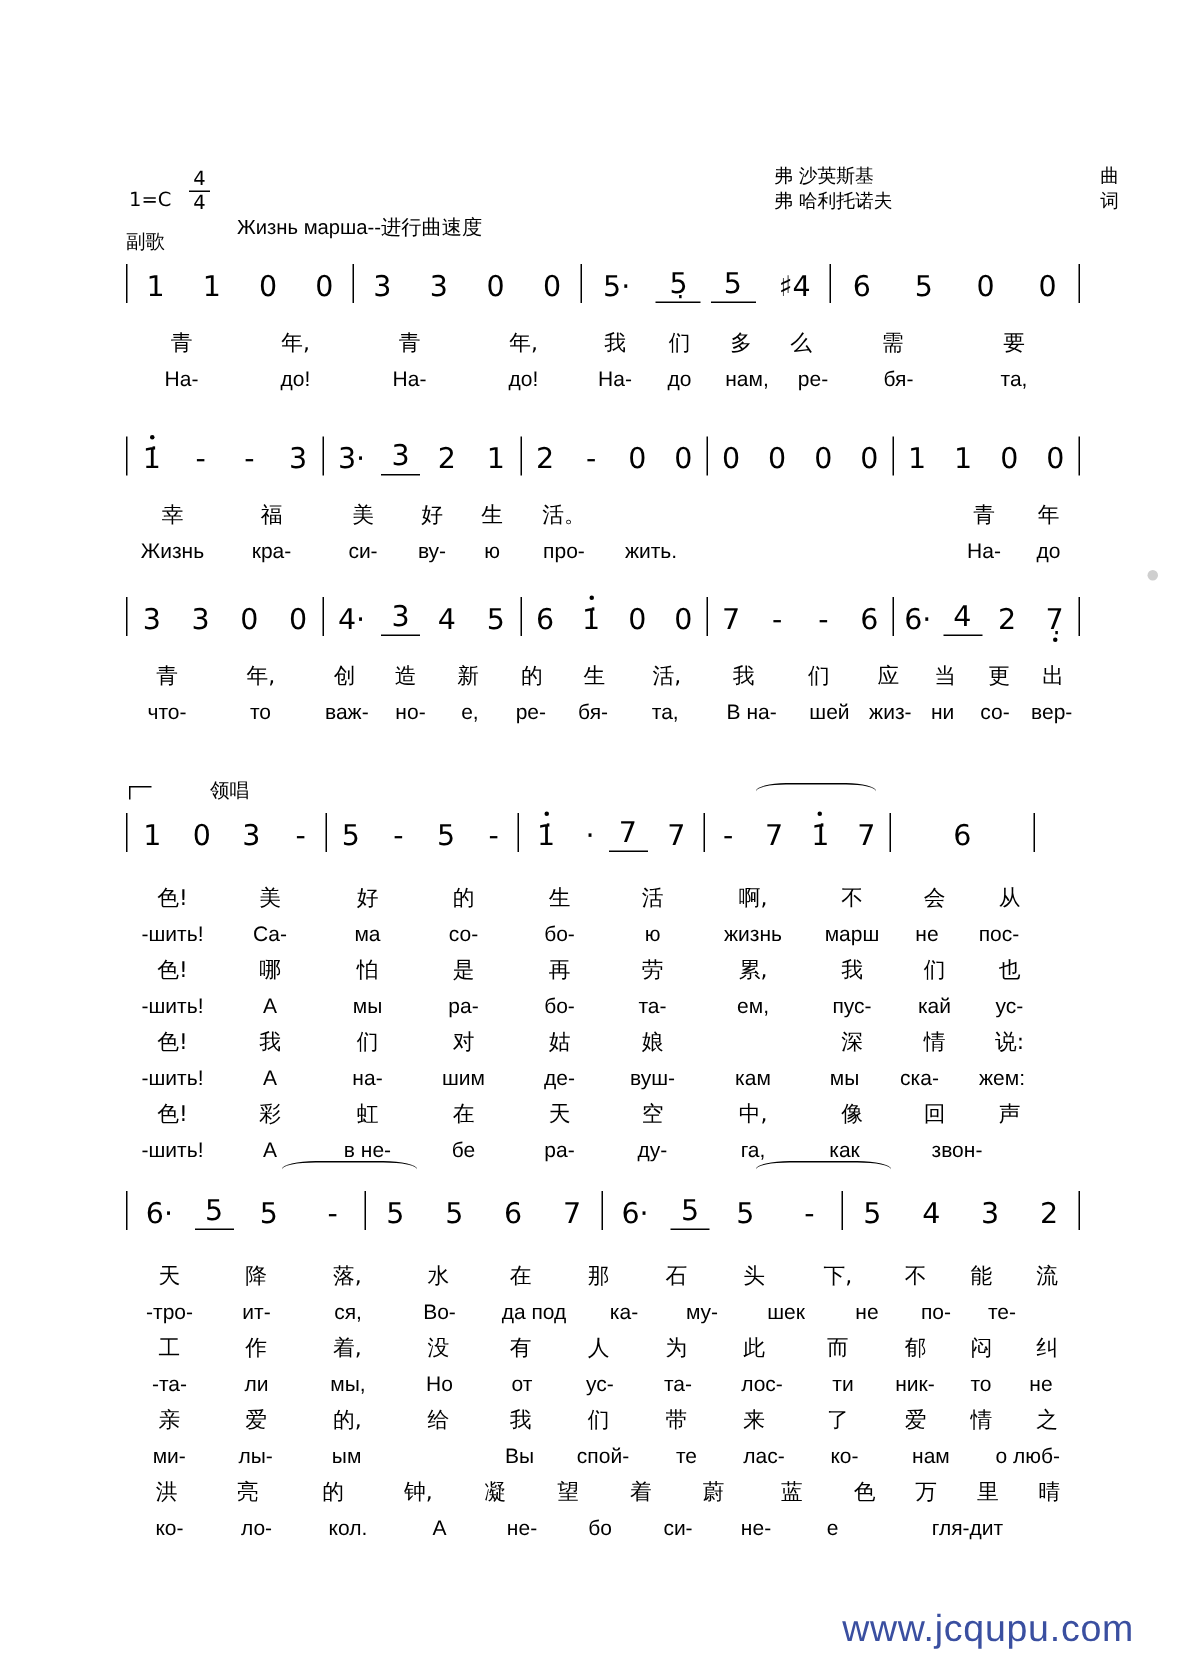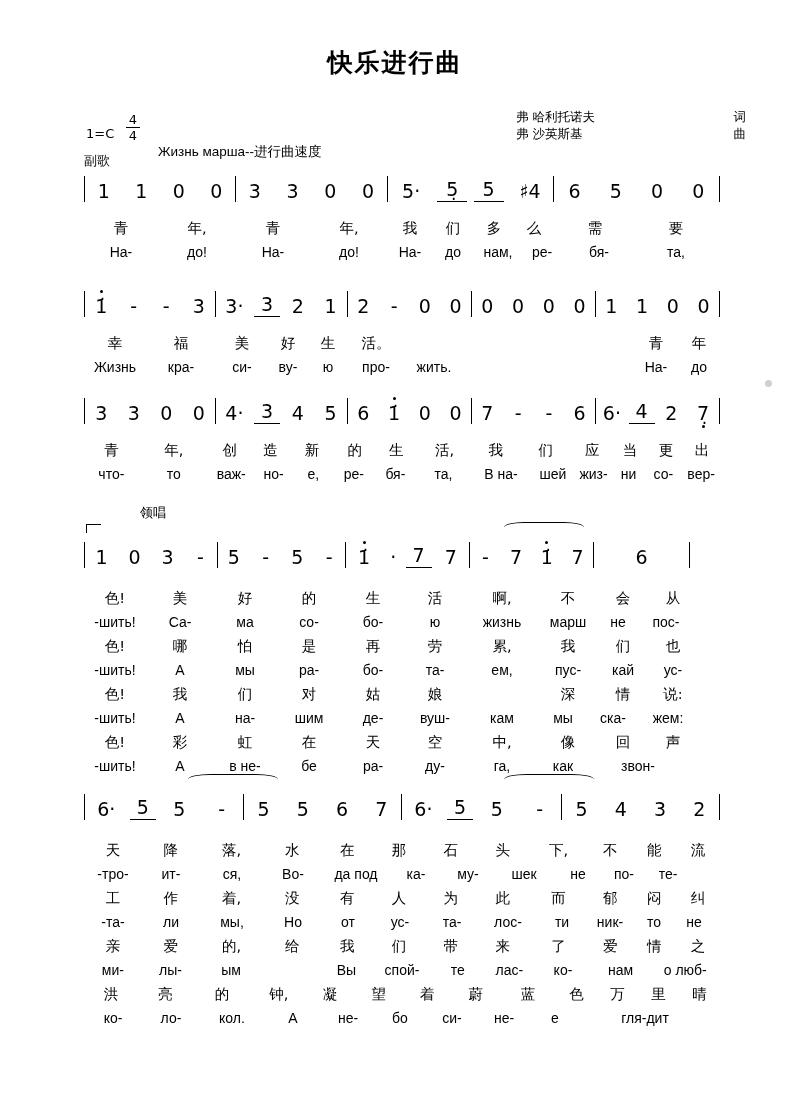--- a/index.html
+++ b/index.html
@@ -116,44 +116,43 @@
   .corner-dot{
     position:absolute;top:380px;right:18px;width:7px;height:7px;
     border-radius:50%;background:#cfcfcf;
   }
 </style>
 </head>
 <body>
 
 <div class="sheet">
 
-  <div class="title-cn">快乐进行曲</div>
 
   <div class="credits">
+    <div class="row">
+      <span class="who">弗  沙英斯基</span>
+      <span class="role">曲</span>
+    </div>
     <div class="row">
       <span class="who">弗  哈利托诺夫</span>
       <span class="role">词</span>
-    </div>
-    <div class="row">
-      <span class="who">弗  沙英斯基</span>
-      <span class="role">曲</span>
     </div>
   </div>
 
   <div class="keysig">1=C</div>
   <div class="meter">
     <span class="num">4</span>
     <span class="bar"></span>
     <span class="num">4</span>
   </div>
   <div class="tempo">Жизнь марша--进行曲速度</div>
   <div class="fuge">副歌</div>
 
   <div class="lead-bracket"></div>
-  <div class="lead-mark" style="left:140px;top:504px">领唱</div>
+  <div class="lead-mark" style="left:140px;top:518px">领唱</div>
 
   <div class="system" id="sys1" style="top:172px;">
     <div class="noteline">
       <div class="measure first" style="width:152px">
         <span class="n" style="width:34px">1</span>
         <span class="n" style="width:34px">1</span>
         <span class="n" style="width:34px">0</span>
         <span class="n" style="width:34px">0</span>
       </div>
       <div class="measure" style="width:152px">
@@ -597,13 +596,14 @@
       <span class="lcell" style="width:52px">не-</span>
       <span class="lcell" style="width:52px">бо</span>
       <span class="lcell" style="width:52px">си-</span>
       <span class="lcell" style="width:52px">не-</span>
       <span class="lcell" style="width:50px">е</span>
       <span class="lcell" style="width:130px">гля-дит</span>
     </div>
   </div>
 
   <div class="corner-dot"></div>
+  <div class="watermark">www.jcqupu.com</div>
 </div>
 
 </body></html>

